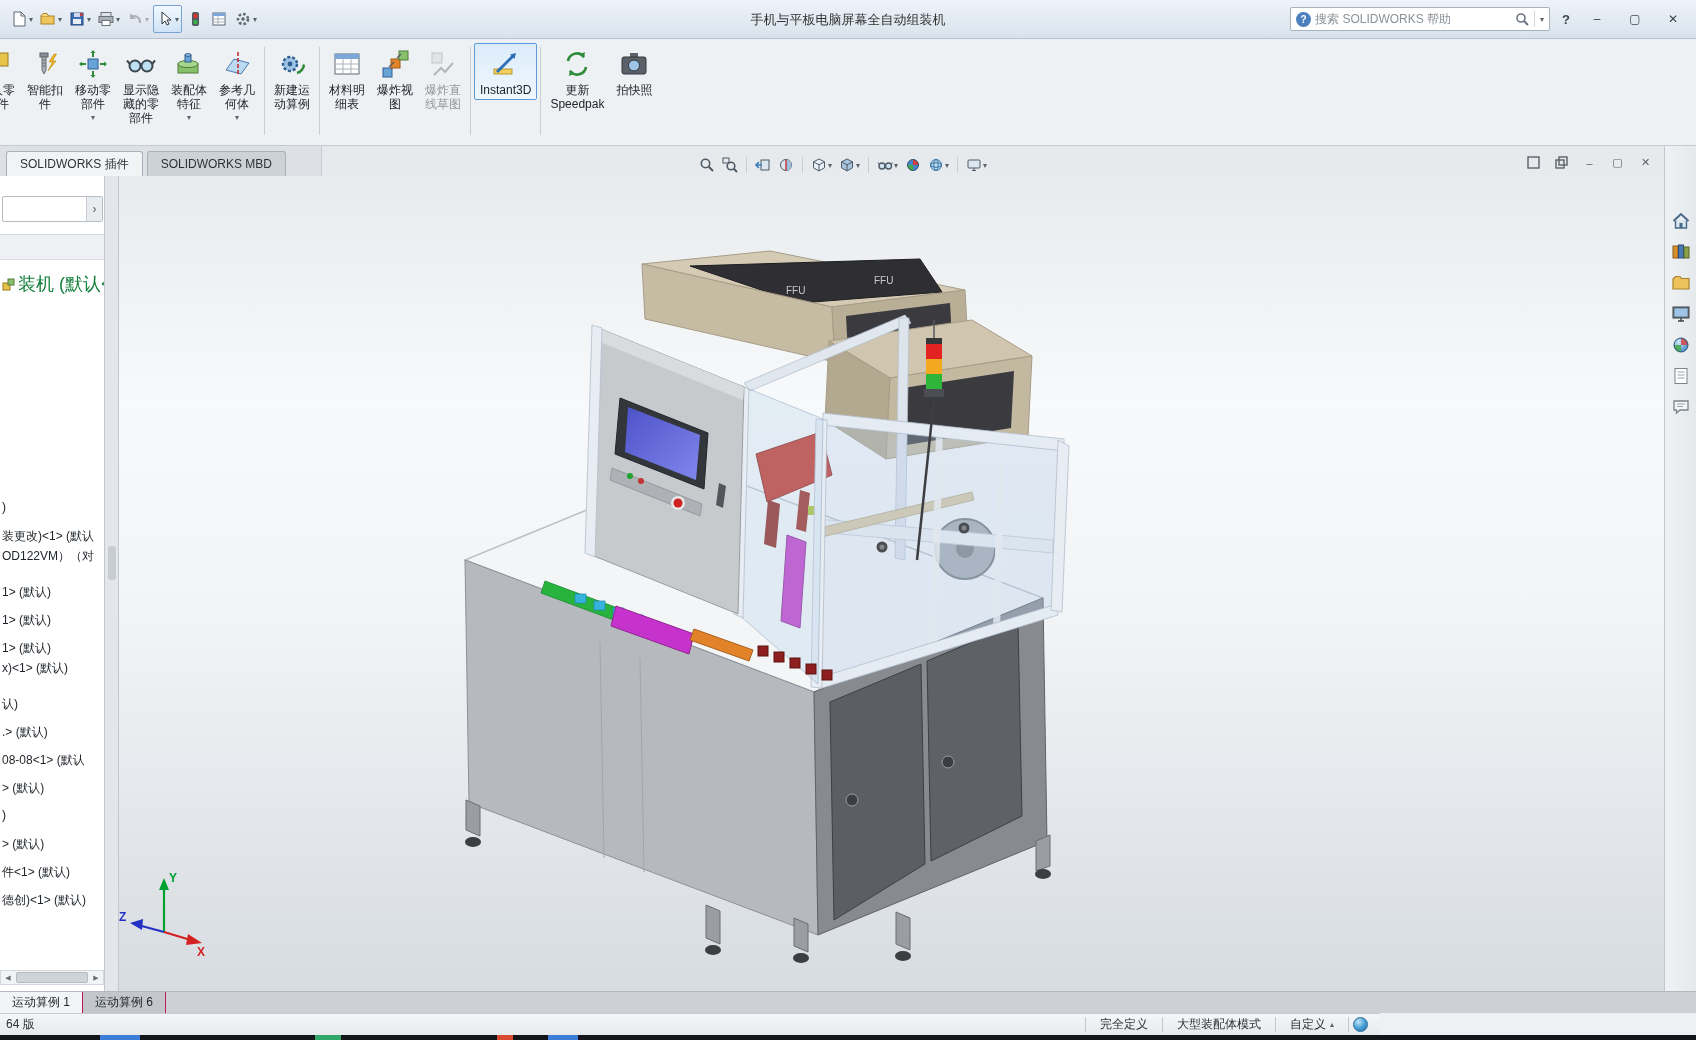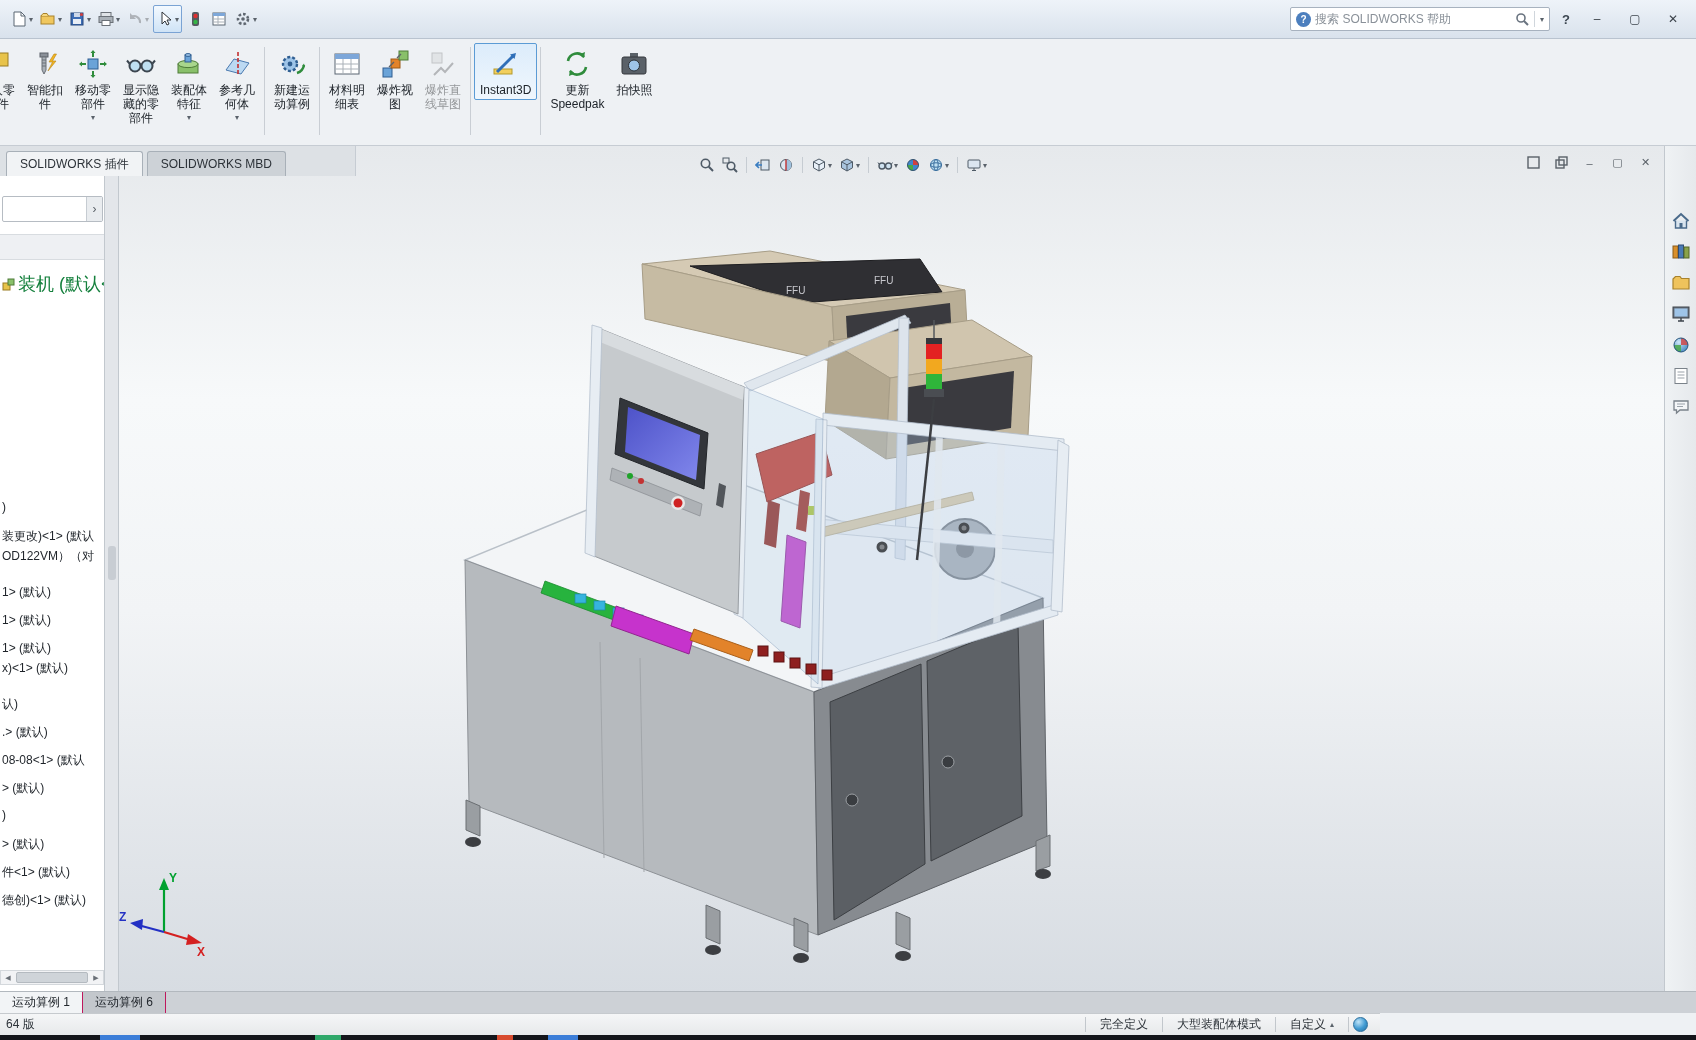--- a/index.html
+++ b/index.html
@@ -27,21 +27,21 @@
 .ribbon{position:absolute;left:0;top:39px;width:1696px;height:107px;background:#eef1f4;border-bottom:1px solid #c6ccd3;display:flex;align-items:flex-start;padding-top:4px;overflow:hidden;z-index:30}
 .rbtn{display:flex;flex-direction:column;align-items:center;padding:4px 5px 2px;min-width:46px;border:1px solid transparent;border-radius:2px;flex:none}
 .rbtn .ric{height:32px;display:flex;align-items:center;margin-bottom:3px}
 .rlabel{font-size:12px;line-height:1.18;color:#20262c;text-align:center;white-space:pre-line}
 .rbtn .ddw{margin:2px 0 0}
 .rbtn.active{border:1px solid #5b9bd5;background:linear-gradient(#dcecfb,#f0f7fd)}
 .rsep{width:1px;align-self:stretch;background:#c9ced4;margin:4px 3px 10px;flex:none}
 .rclip{margin-left:-27px}
 
 
-.tabstrip{position:absolute;left:0;top:146px;width:356px;height:30px;background:#dde1e5;border-right:1px solid #c6ccd3;display:flex;align-items:flex-end;padding-left:6px;gap:4px;z-index:25}
+.tabstrip{position:absolute;left:0;top:146px;width:322px;height:30px;background:#dde1e5;border-right:1px solid #c6ccd3;display:flex;align-items:flex-end;padding-left:6px;gap:4px;z-index:25}
 .dtab{height:25px;padding:0 13px;display:flex;align-items:center;font-size:12px;color:#2c3238;background:#cdd2d7;border:1px solid #a8b0b8;border-bottom:none;border-radius:3px 3px 0 0;white-space:nowrap}
 .dtab.active{background:#f1f3f5}
 
 
 .graphics{position:absolute;left:119px;top:146px;width:1545px;height:846px;background:linear-gradient(180deg,#e6e9ec 0%,#f7f9fa 30%,#f2f4f6 55%,#d7dce2 100%);overflow:hidden;z-index:10}
 .machine{position:absolute;left:0;top:0;width:1545px;height:846px}
 .headsup{position:absolute;left:572px;top:6px;display:flex;align-items:center;gap:3px;padding:2px 6px}
 .hbtn{display:flex;align-items:center;height:22px;padding:0 2px}
 .hsep{width:1px;height:16px;background:#c6ccd2;margin:0 3px}
 .gfxctl{position:absolute;right:6px;top:7px;display:flex;gap:3px}
@@ -145,20 +145,21 @@
       </span>
       <span class="qbtn" title="options-gear-icon">
         <svg width="18" height="18">
             <circle cx="9" cy="9" r="5" fill="none" stroke="#5f6770" stroke-width="2.6" stroke-dasharray="2.6 2"></circle>
             <circle cx="9" cy="9" r="1.8" fill="#5f6770"></circle>
           </svg>
         <span class="ddw">▾</span>
       </span>
     </div>
 
+    <div class="win-title">手机与平板电脑屏幕全自动组装机</div>
 
     <div class="tright">
       <div class="searchbox">
         <span class="sq">?</span>
         <span class="sph">搜索 SOLIDWORKS 帮助</span>
         <svg width="15" height="15">
             <circle cx="6" cy="6" r="4" fill="none" stroke="#6a7480" stroke-width="1.6"></circle>
             <line x1="9" y1="9" x2="13" y2="13" stroke="#6a7480" stroke-width="2"></line>
           </svg>
         <span class="sdiv"></span>

